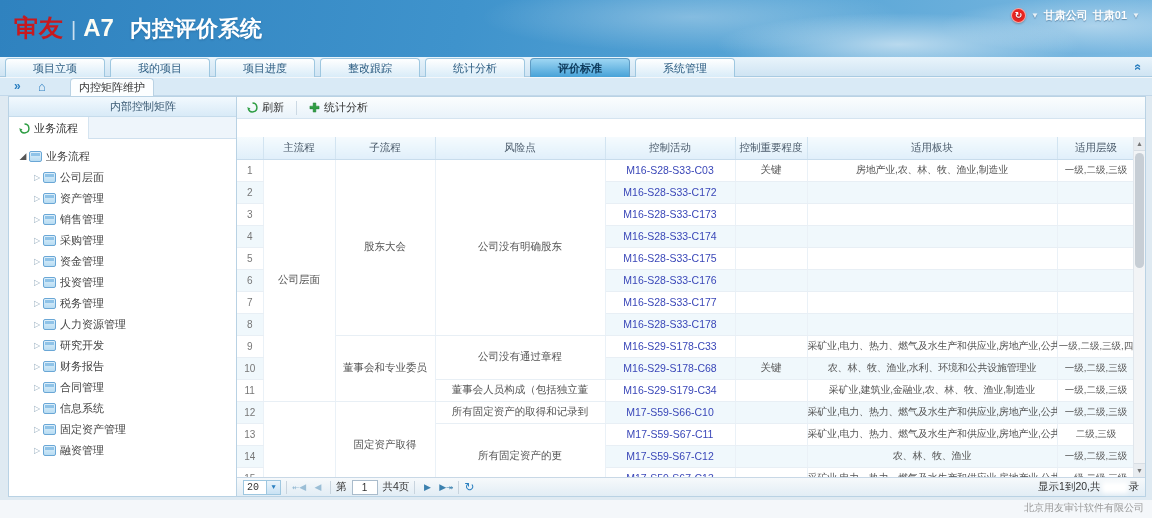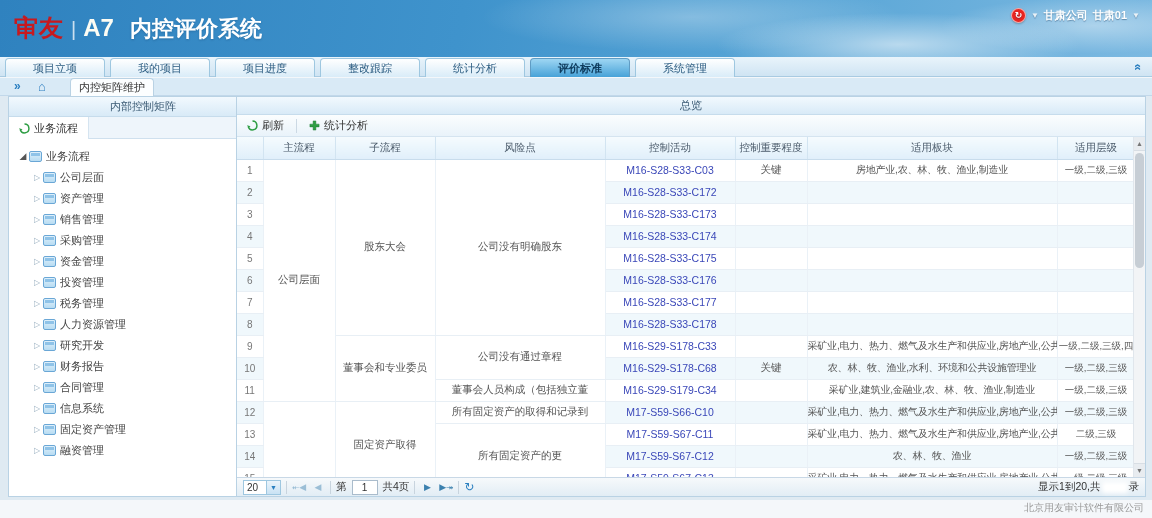--- a/index.html
+++ b/index.html
@@ -77,21 +77,21 @@
 
   
   .vscroll { position:absolute; right:0; top:40px; width:12px; bottom:19px; background:#f2f4f6; border-left:1px solid #e0e6ec; }
   .vs-btn { position:absolute; left:0; width:11px; height:14px; text-align:center; font-size:7px; color:#777; line-height:14px; background:#e8ecf0; cursor:pointer; }
   .vs-up { top:0; border-bottom:1px solid #d8dee4; }
   .vs-dn { bottom:0; border-top:1px solid #d8dee4; }
   .vs-thumb { position:absolute; left:1px; top:16px; width:9px; height:115px; background:#c7ced5; border-radius:5px; cursor:pointer; }
 
   
   .pager { position:absolute; left:0; right:0; bottom:0; height:19px; background:linear-gradient(#f6f9fb,#e2edf5); border-top:1px solid #c8d8e6; display:flex; align-items:center; padding:0 6px; gap:5px; font-size:10.5px; color:#333; }
-  .pgsize { display:inline-flex; height:15px; border:1px solid #9ec7e0; background:#fff; cursor:pointer; }
+  .pgsize { display:inline-flex; height:15px; border:1px solid #9ec7e0; background:#fff; cursor:pointer;font-family:Liberation Mono, monospace; }
   .pgsize .val { width:22px; text-align:left; padding-left:3px; font-size:10px; line-height:13px; }
   .pgsize .dd { width:14px; background:linear-gradient(#eaf4fb,#c9e2f4); border-left:1px solid #9ec7e0; color:#2a7fc0; font-size:7px; text-align:center; line-height:13px; }
   .psep { width:1px; height:13px; background:#c8d4de; }
   .pbtn { width:14px; text-align:center; cursor:pointer; font-size:9px; color:#3b80ae; line-height:17px; }
   .pbtn.dis { opacity:.45; }
   .pginput { width:26px; height:15px; border:1px solid #aabccc; background:#fff; font-size:10px; line-height:13px; text-align:center; display:inline-block; }
   .pg-refresh { font-size:12px; color:#2a7fc0; cursor:pointer; line-height:16px; }
   .pgmsg { margin-left:auto; font-size:10.5px; color:#333; display:inline-flex; align-items:center; }
   .redact { display:inline-block; width:26px; height:11px; background:#fff; filter:blur(2px); border-radius:2px; margin:0 1px; }
 
@@ -221,23 +221,20 @@
         <div class="tree-row">
           <span class="tcaret">▷</span>
           <span class="nico"></span>
           <span class="tree-label">融资管理</span>
         </div>
       </div>
   </div>
 </div>
 
 <div class="rpanel">
-  <div class="rp-header">
-    <span>总览</span>
-  </div>
   <div class="toolbar">
     <span class="tbtn">
       <svg class="gicon" width="11" height="11" viewBox="0 0 12 12">
           <path d="M6 1.2a4.8 4.8 0 1 1-4.6 6.2" fill="none" stroke="#2f9e44" stroke-width="1.6"></path>
           <path d="M0 5.6l1.5 2.8 2.4-1.7z" fill="#2f9e44"></path>
         </svg>
       <span>刷新</span>
     </span>
     <span class="tsep"></span>
     <span class="tbtn">

